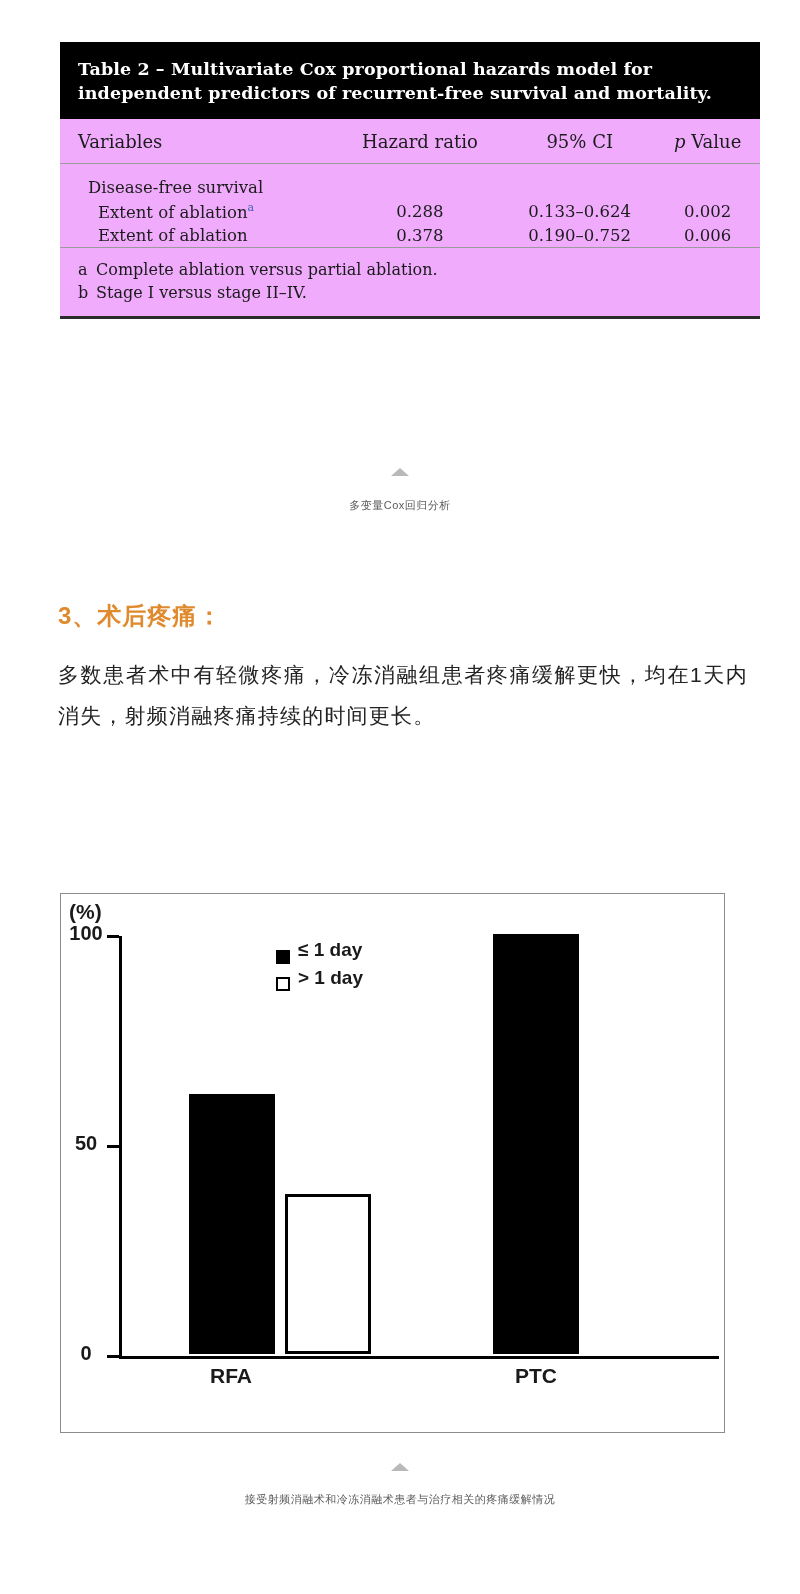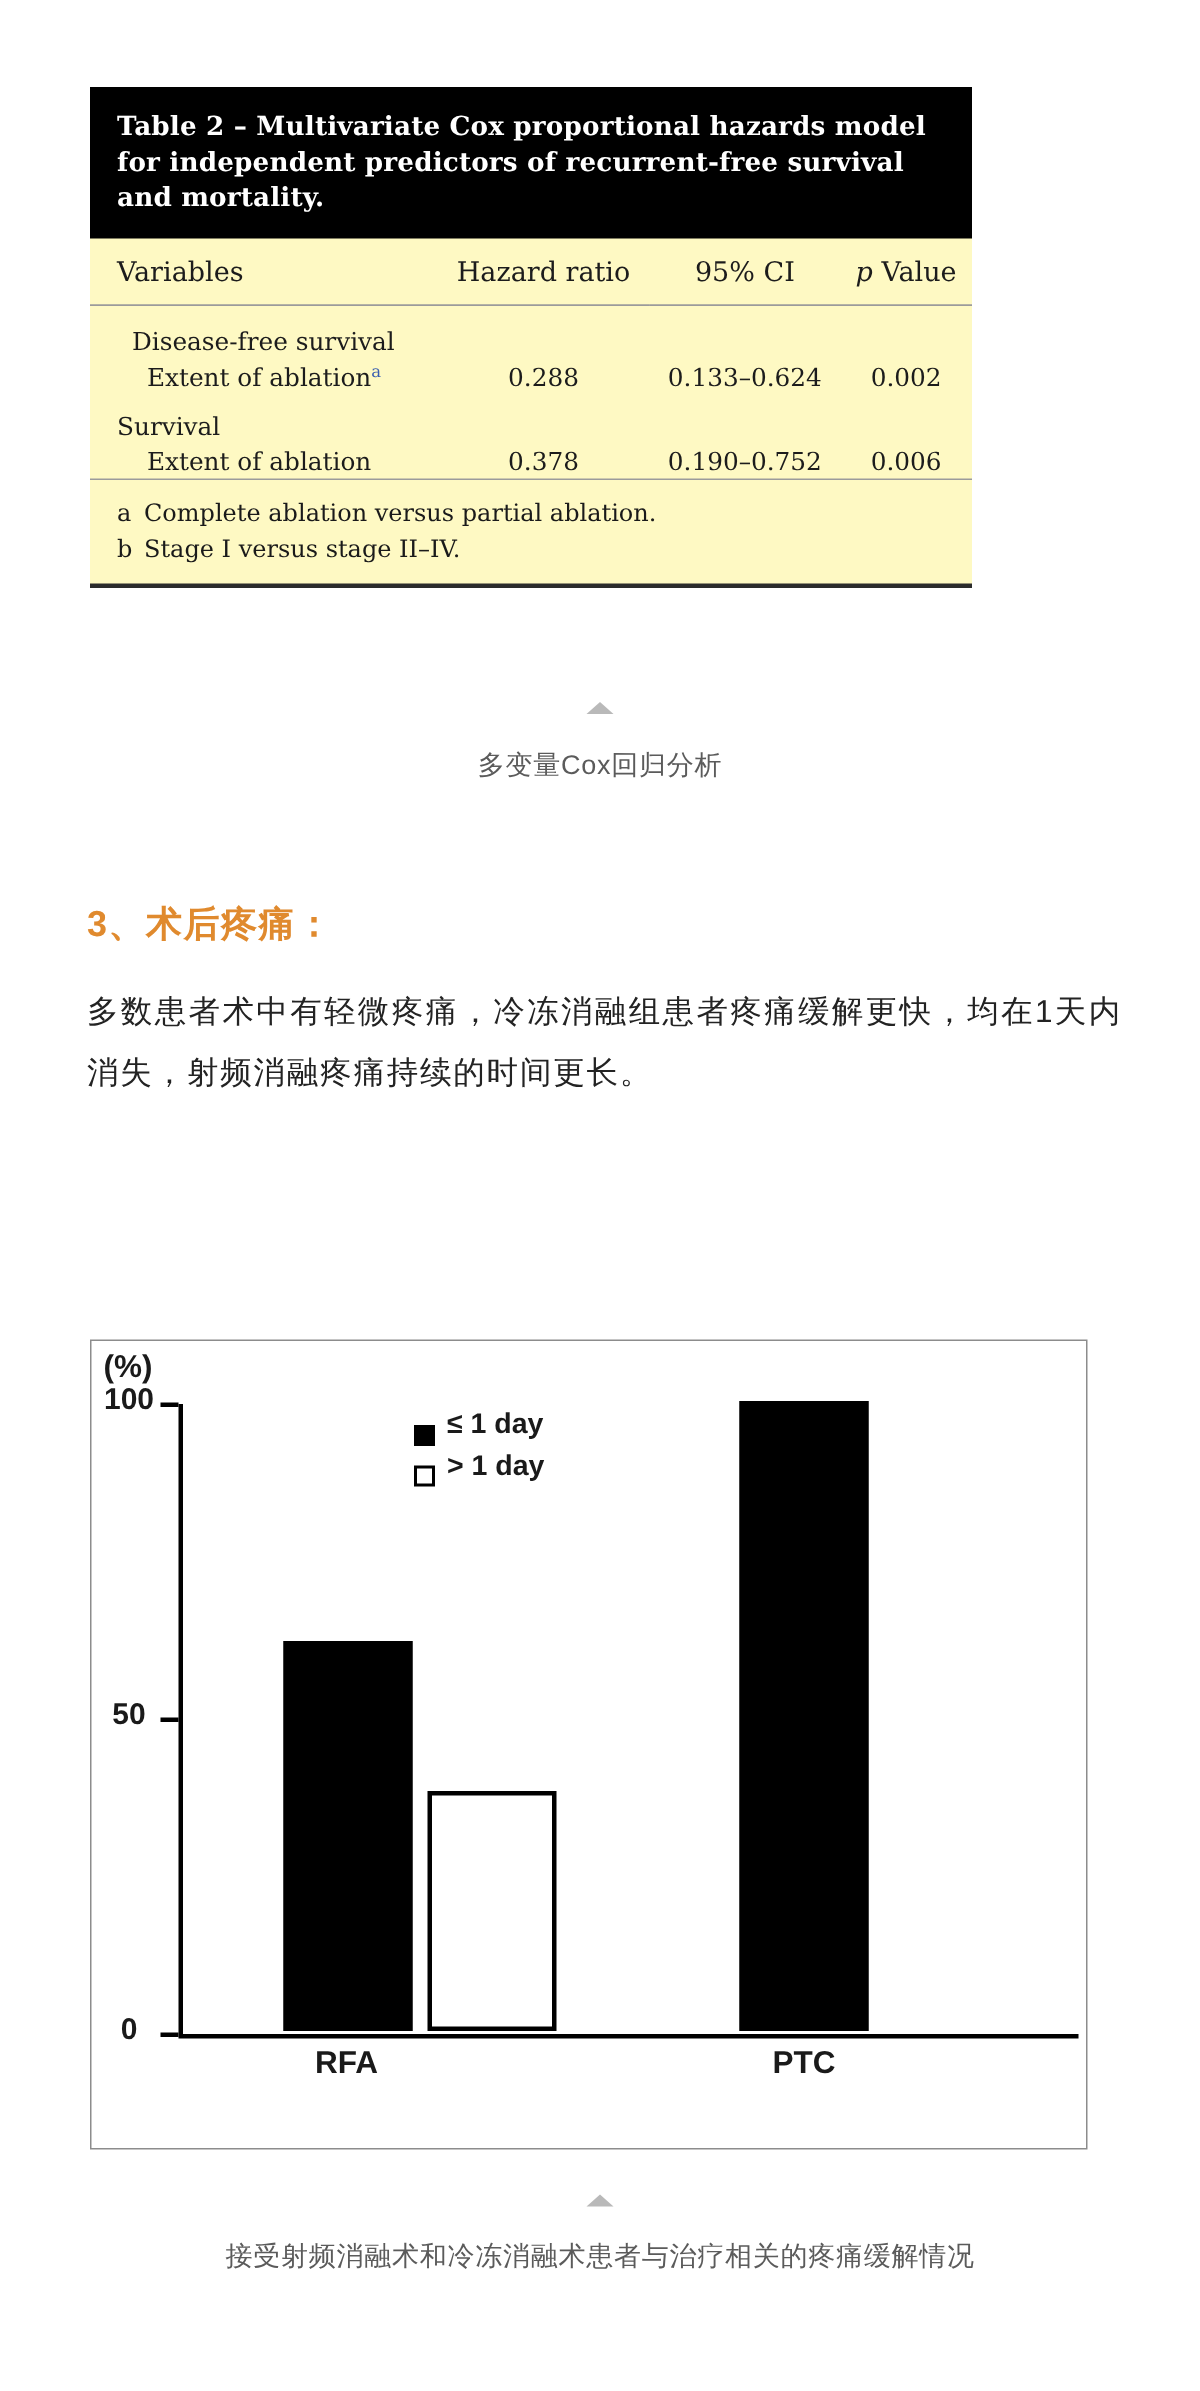--- a/index.html
+++ b/index.html
@@ -14,24 +14,23 @@
     color: #1a1a1a;
     position: relative;
     overflow: hidden;
   }
 
   
   .figure-table {
     position: absolute;
     left: 60px;
     top: 42px;
-    width: 588px;
-    background: #fef9c3;
+    width: 700px;
+    background: #f0abfc;
     border-bottom: 3px solid #2b2b2b;
-    margin-top: 16px;
   }
   .table-header {
     background: #000000;
     color: #ffffff;
     padding: 16px 18px 14px 18px;
     font-family: "DejaVu Serif", serif;
     font-weight: bold;
     font-size: 17.5px;
     line-height: 1.35;
     letter-spacing: 0.1px;
@@ -91,21 +90,21 @@
     position: absolute;
     width: 0; height: 0;
     border-left: 9px solid transparent;
     border-right: 9px solid transparent;
     border-bottom: 8px solid #b9b9b9;
   }
   .caption {
     position: absolute;
     width: 100%;
     text-align: center;
-    font-size: 18px;
+    font-size: 11px;
     color: #5b5b5b;
     letter-spacing: 0.5px;
   }
 
   
   .section-title {
     position: absolute;
     left: 58px;
     top: 600px;
     font-size: 24px;
@@ -226,26 +225,20 @@
         <td></td>
         <td></td>
       </tr>
       <tr>
         <td class="col-var indent"><span>Extent of ablation</span><sup class="note">a</sup></td>
         <td>0.288</td>
         <td>0.133–0.624</td>
         <td>0.002</td>
       </tr>
 
-      <tr class="group-row">
-        <td class="col-var">Survival</td>
-        <td></td>
-        <td></td>
-        <td></td>
-      </tr>
       <tr>
         <td class="col-var indent">Extent of ablation</td>
         <td>0.378</td>
         <td>0.190–0.752</td>
         <td>0.006</td>
       </tr>
     </tbody>
   </table>
 
   <div class="tbl-foot">

